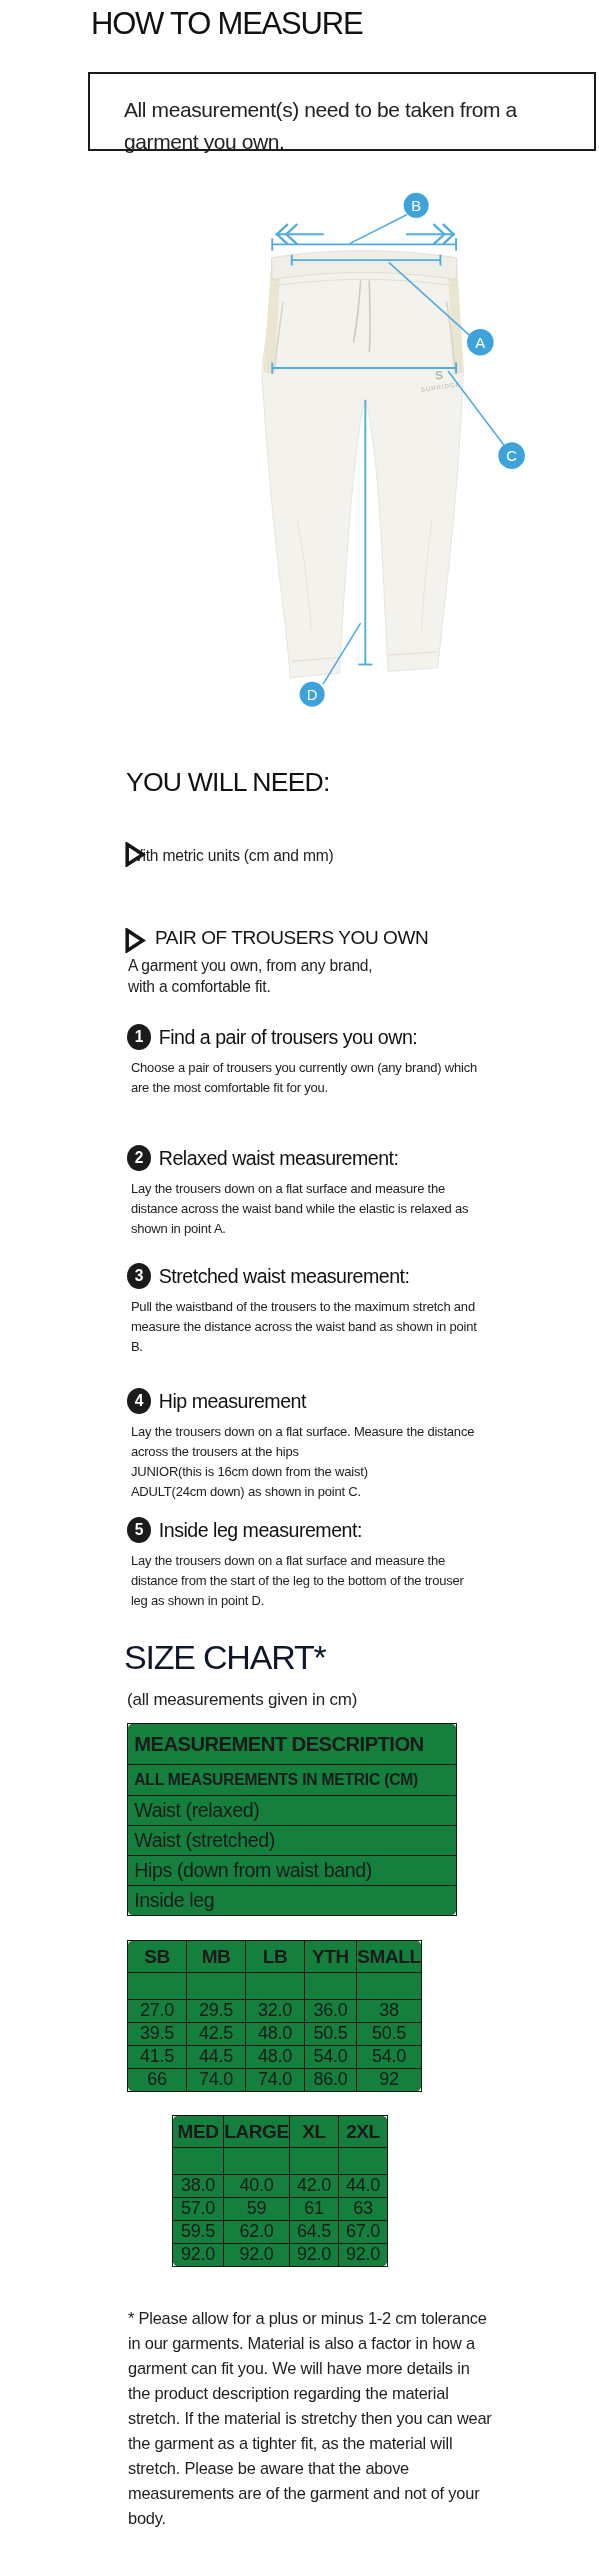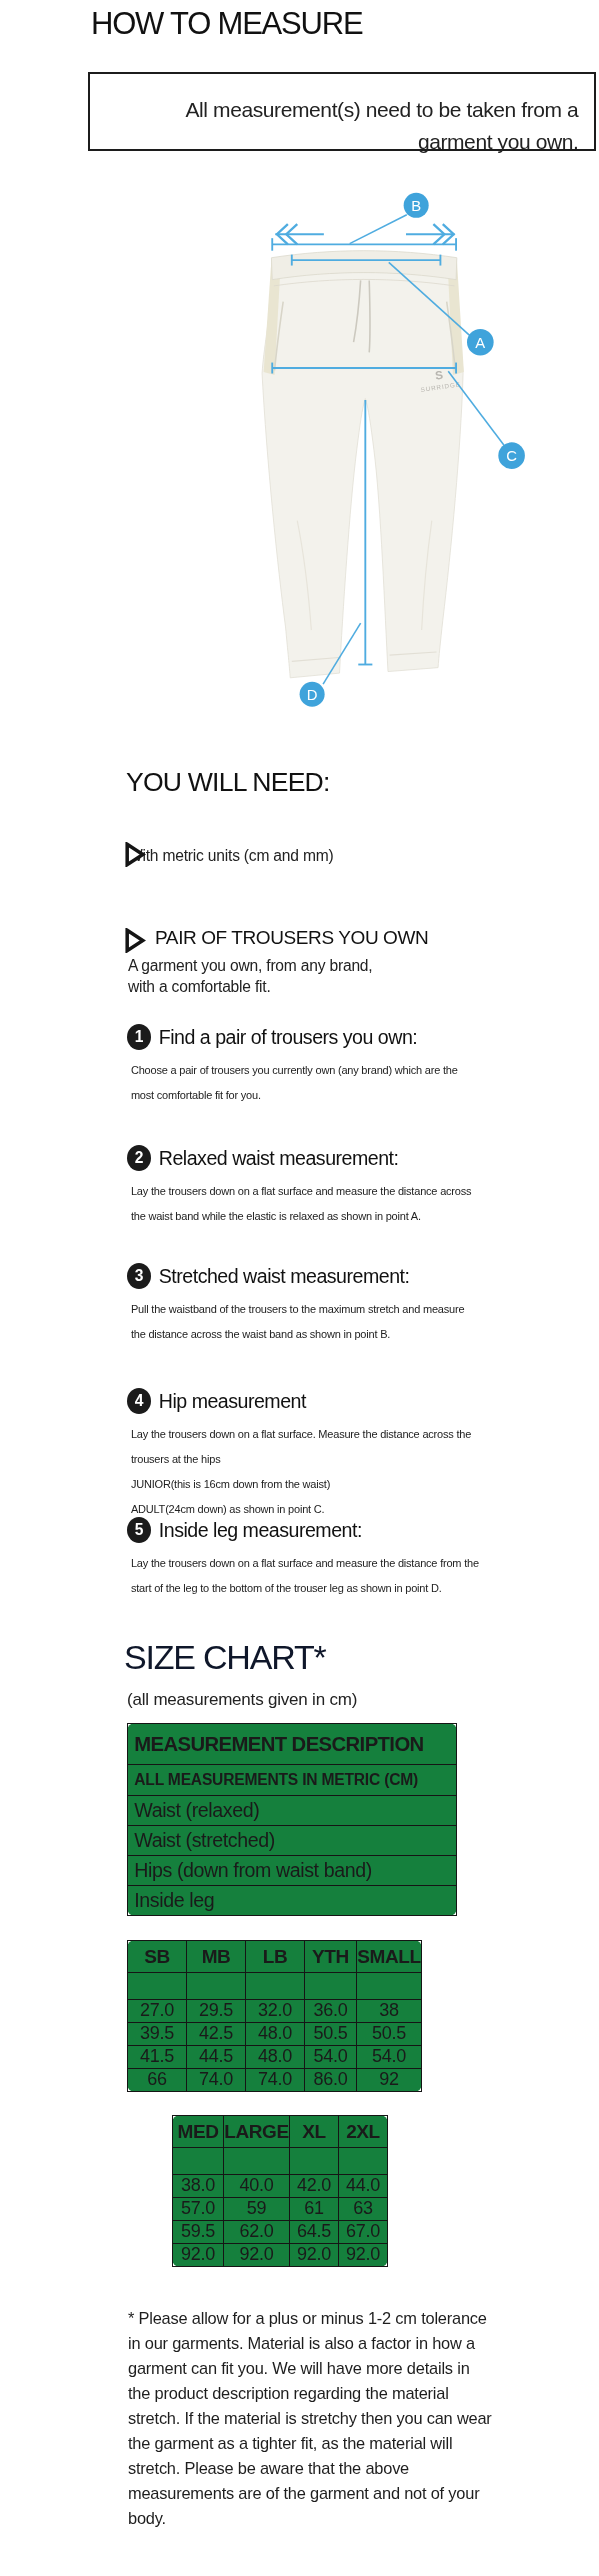--- a/index.html
+++ b/index.html
@@ -14,42 +14,41 @@
   
   .h1 { font-size:31px; letter-spacing:-1.2px; font-weight:500; color:#111; }
   .h2 { font-size:26.6px; letter-spacing:-0.8px; font-weight:500; color:#111; }
   .h2-big { font-size:34px; letter-spacing:-1.2px; font-weight:500; color:#0f172a; }
 
   
   .note-box {
     left:88px; top:72px; width:508px; height:79px;
     border:2.3px solid #1c1c1c; background:#fff;
     padding:19.6px 15.6px 0 34px;
-    text-align:right;
   }
   .note-box .txt { font-size:21px; line-height:32px; letter-spacing:-0.4px; color:#222; }
 
   
   .ywn-item { width:375px; }
   .tri-icon { position:absolute; left:0; top:1.6px; }
   .ywn-title { margin-left:31px; font-size:19px; letter-spacing:-0.4px; line-height:24px; color:#111; }
   .ywn-desc { margin:6.3px 0 0 3.9px; font-size:15.6px; line-height:20.3px; letter-spacing:-0.2px; white-space:pre-line; color:#222; }
 
   
   .step { width:368px; }
   .step-head { display:flex; align-items:center; gap:7.8px; }
   .step-badge {
     flex:0 0 auto; width:24px; height:26px; border-radius:50%;
     background:#1b1b1b; color:#fff; font-size:15.6px; font-weight:bold;
     display:flex; align-items:center; justify-content:center;
   }
   .step-title { font-size:19.6px; letter-spacing:-0.5px; color:#111; }
   .step-body {
     margin:7.8px 0 0 3.9px; width:348px;
-    font-size:11px; line-height:25px; letter-spacing:-0.2px;
+    font-size:13px; line-height:20px; letter-spacing:-0.2px;
     white-space:pre-line; color:#222;
   }
 
   .sub-note { font-size:17px; letter-spacing:-0.2px; color:#222; }
 
   
   table { border-collapse:collapse; background:#15803d;border-radius:8px; }
   td, th { border:1.6px solid #151515; }
 
   .desc-table { left:127px; top:1723px; }

